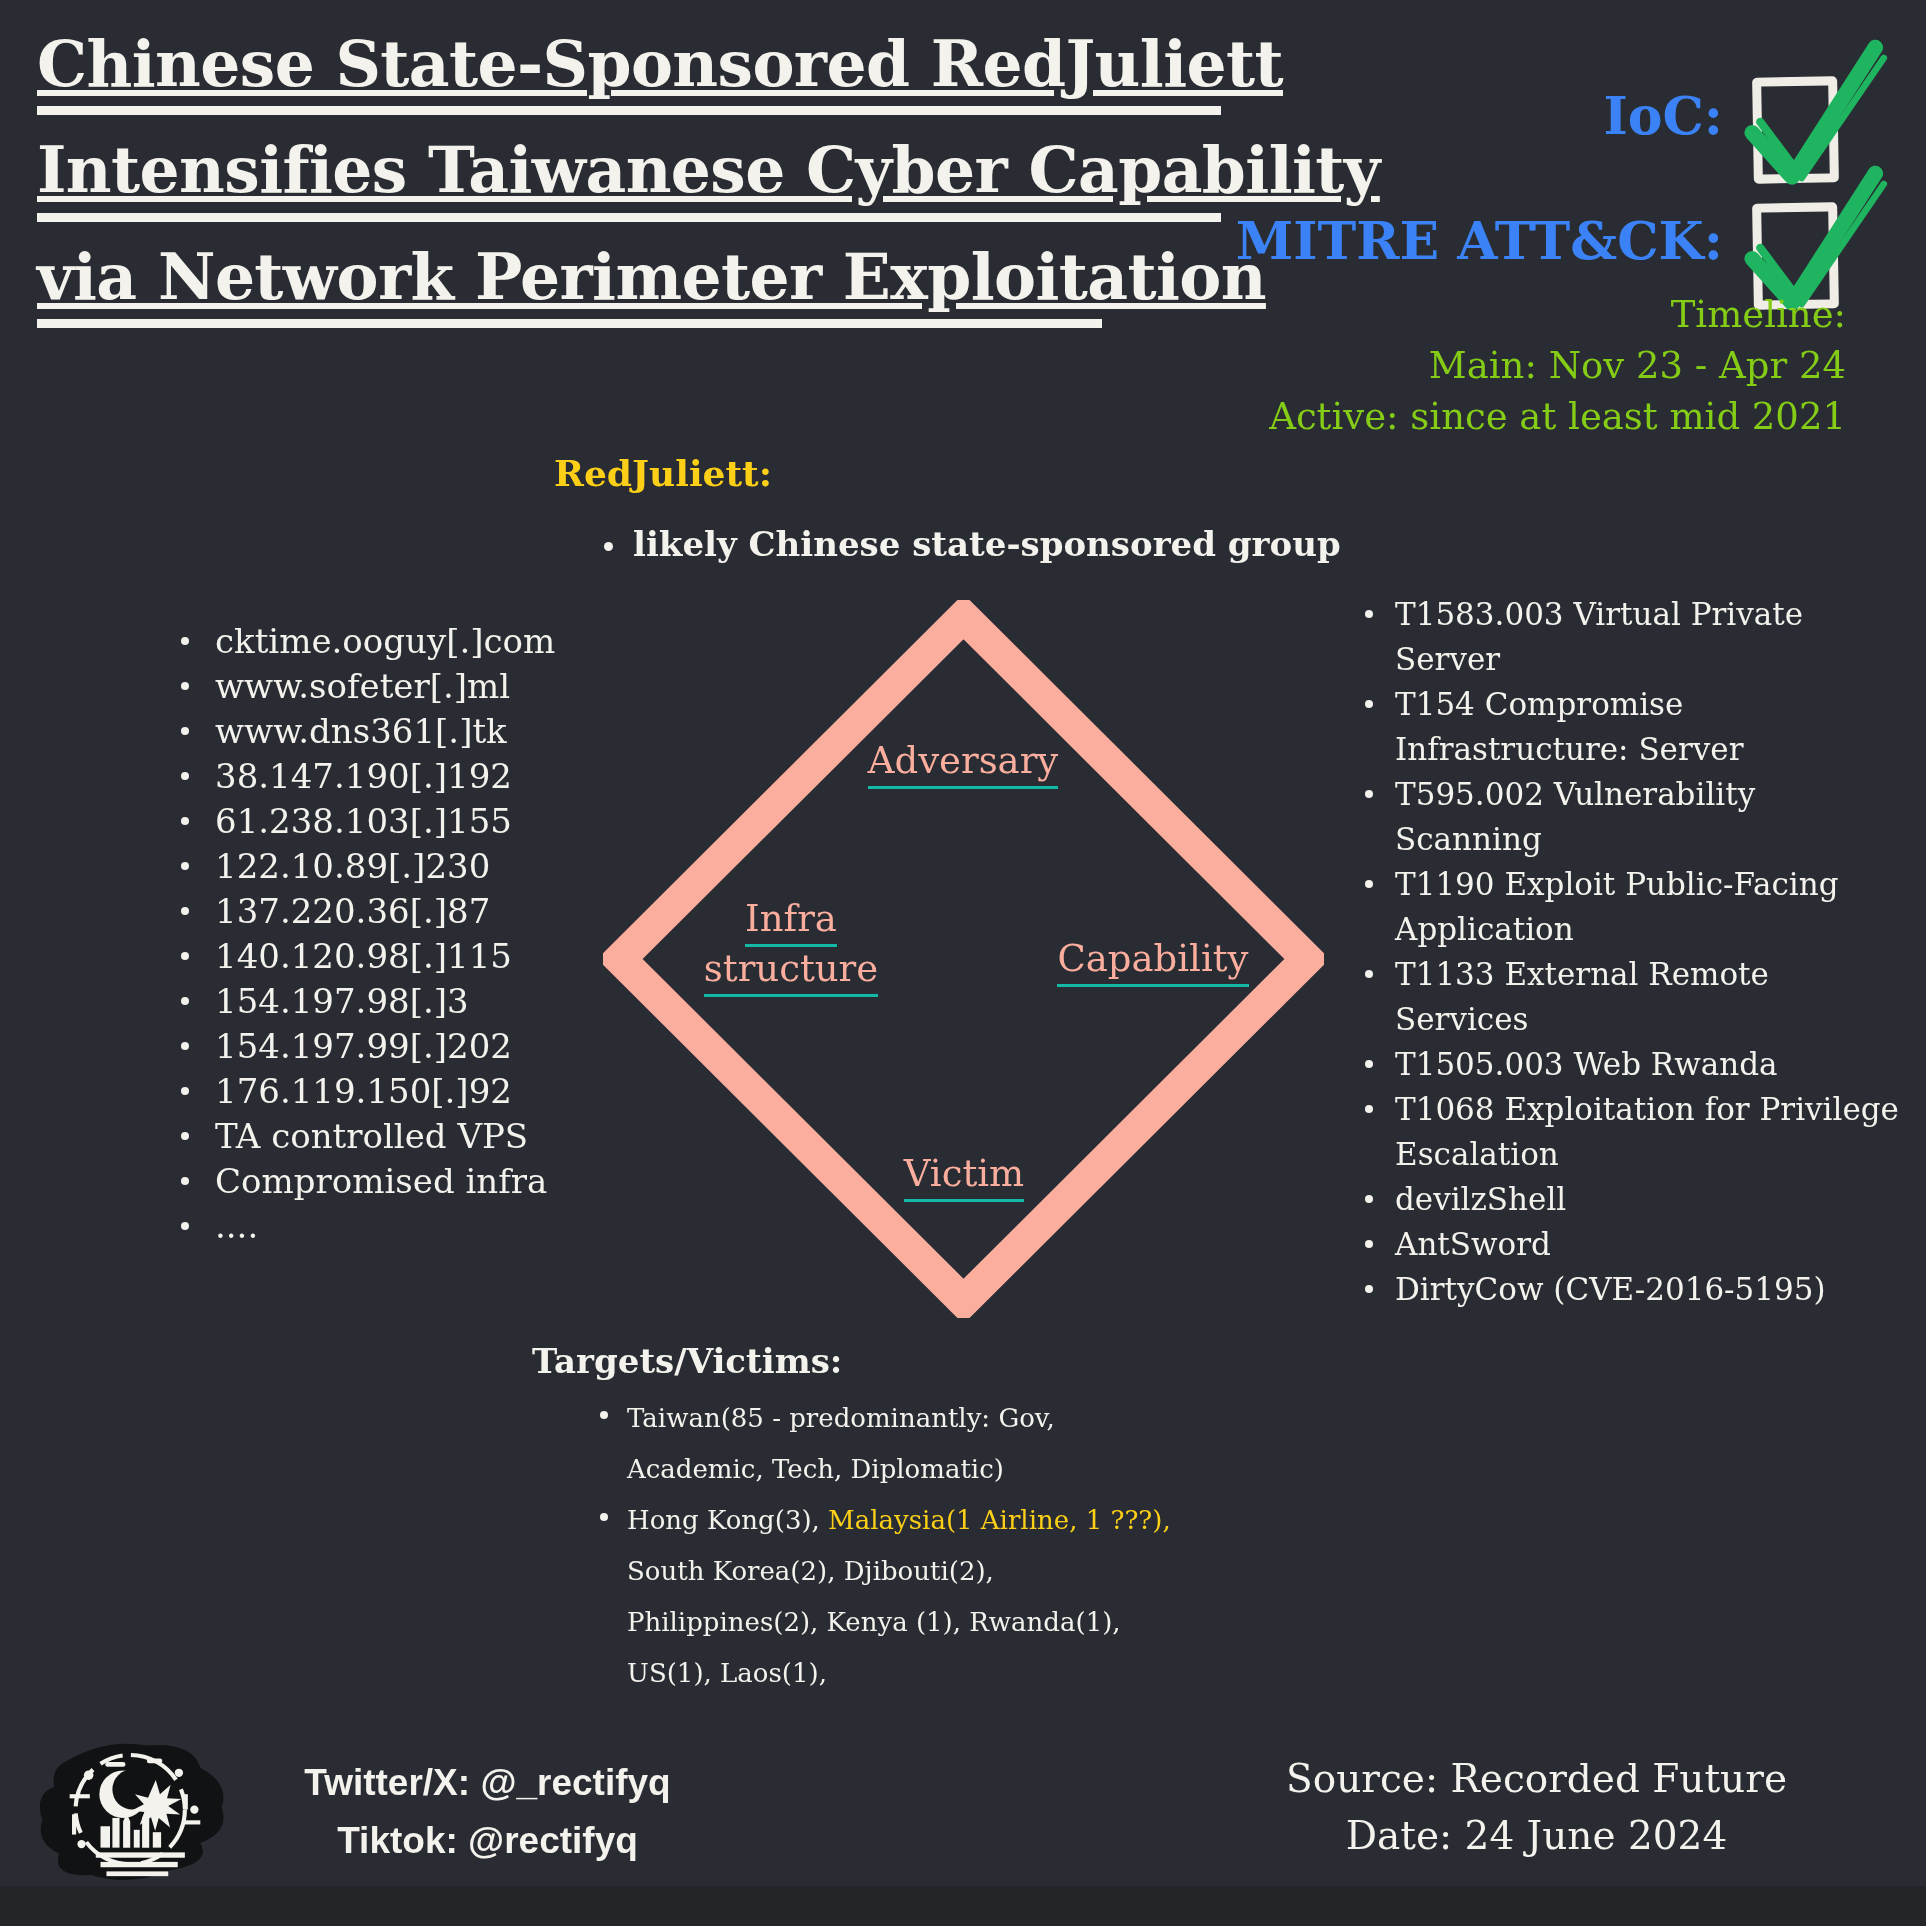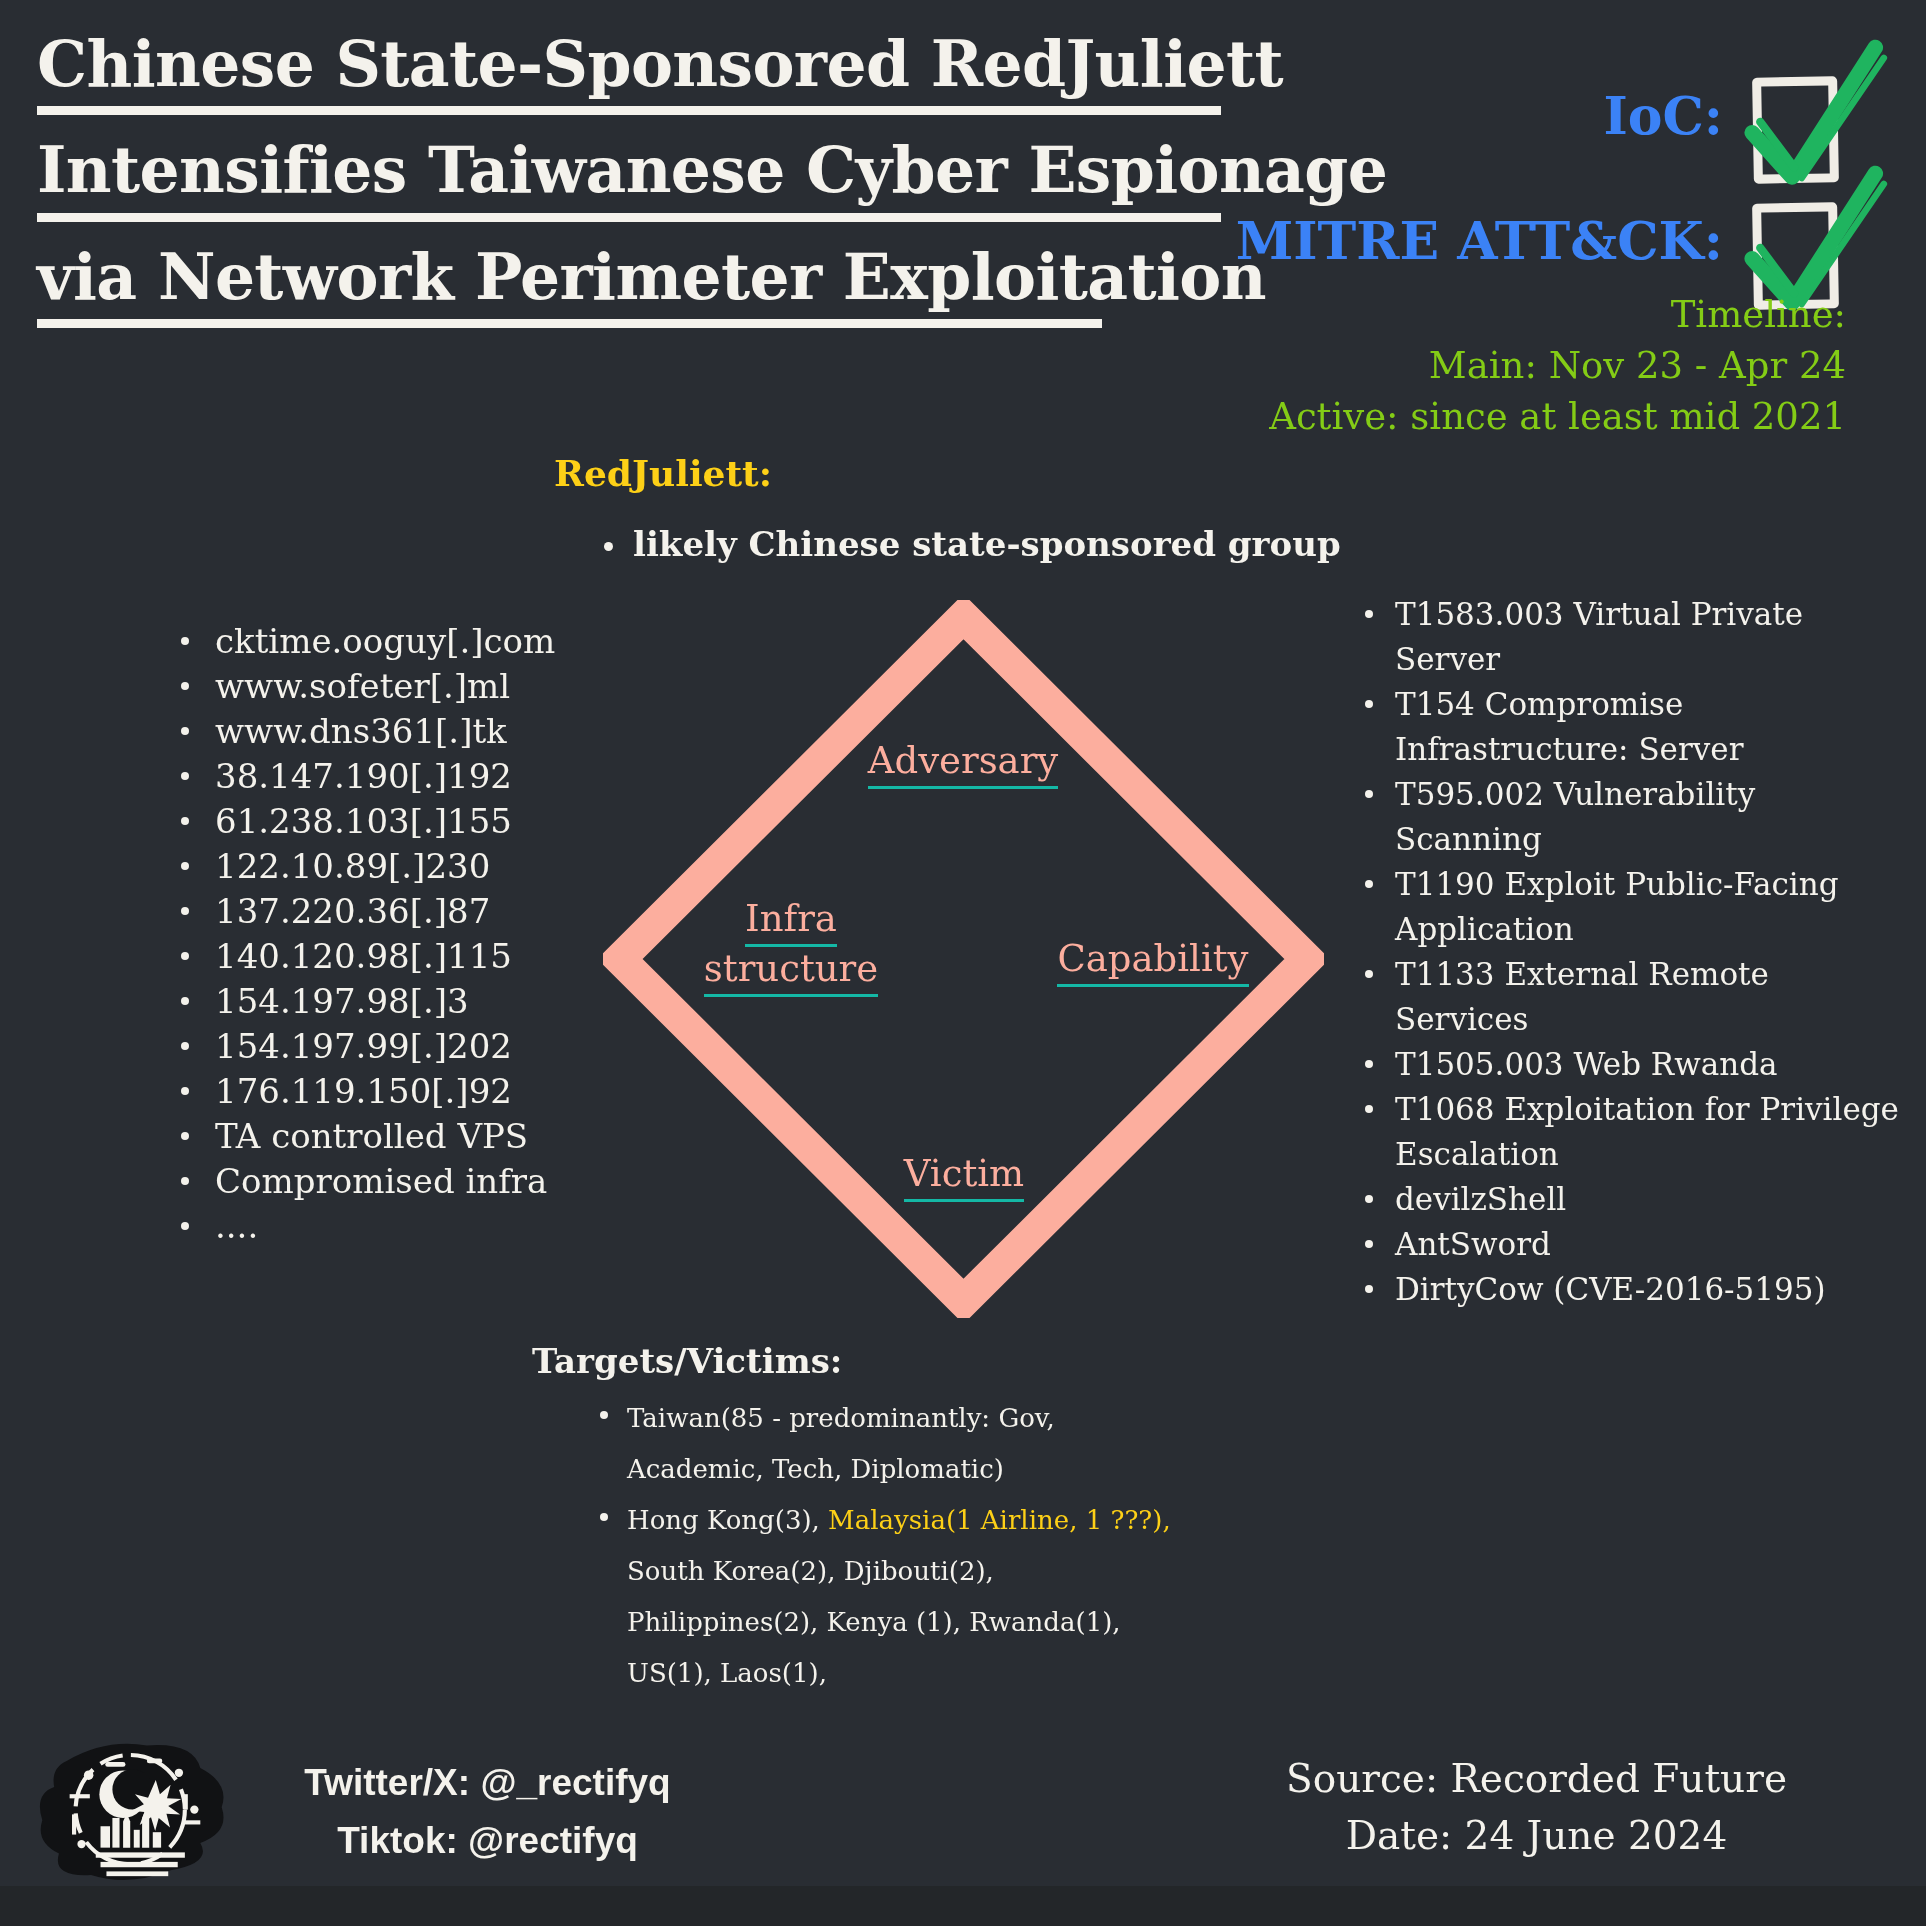--- a/index.html
+++ b/index.html
@@ -9,21 +9,21 @@
     font-family:"DejaVu Serif","Liberation Serif",serif;
     color:#f4f2ec;
   }
   
   .title{position:absolute;left:37px;top:28.5px;width:1184px;}
   .title-line{
     font-size:63px;font-weight:bold;line-height:1.12;
     text-align:justify;text-align-last:justify;
     border-bottom:9px solid #f4f2ec;
     padding-bottom:7.1px;margin-bottom:20px;
-    letter-spacing:-0.6px;white-space:nowrap;display:block;
+    letter-spacing:-0.6px;white-space:nowrap;display:block;text-decoration:underline;
   }
   .title-line.short{width:1065px;}
   
   .check-label{
     position:absolute;color:#3b82f6;font-size:52px;font-weight:bold;
     text-align:right;line-height:1;
   }
   .lbl-ioc{left:1367px;top:90px;width:356px;}
   .lbl-mitre{left:951px;top:215px;width:772px;}
   .checkbox{
@@ -88,21 +88,21 @@
   .bottom-bar{position:absolute;left:0;top:1886px;width:1926px;height:40px;background:#232629;}
   .logo{position:absolute;left:34px;top:1737px;}
 </style>
 </head>
 <body>
 
 <div id="stage">
 
   <div class="title">
     <span class="title-line">Chinese State-Sponsored RedJuliett</span>
-    <span class="title-line">Intensifies Taiwanese Cyber Espionage</span>
+    <span class="title-line">Intensifies Taiwanese Cyber Capability</span>
     <span class="title-line short">via Network Perimeter Exploitation</span>
   </div>
 
   <div class="check-label lbl-ioc">IoC:</div>
   <div class="check-label lbl-mitre">MITRE ATT&amp;CK:</div>
 
   <div class="checkbox cb-ioc">
     <svg class="checkmark" viewBox="0 0 266 288">
       <path d="M22 170 L88 246 L232 30" fill="none" stroke="#1fb45f" stroke-width="26" stroke-linecap="round" stroke-linejoin="round"></path>
       <path d="M36 152 L92 230" fill="none" stroke="#1fb45f" stroke-width="14" stroke-linecap="round"></path>

